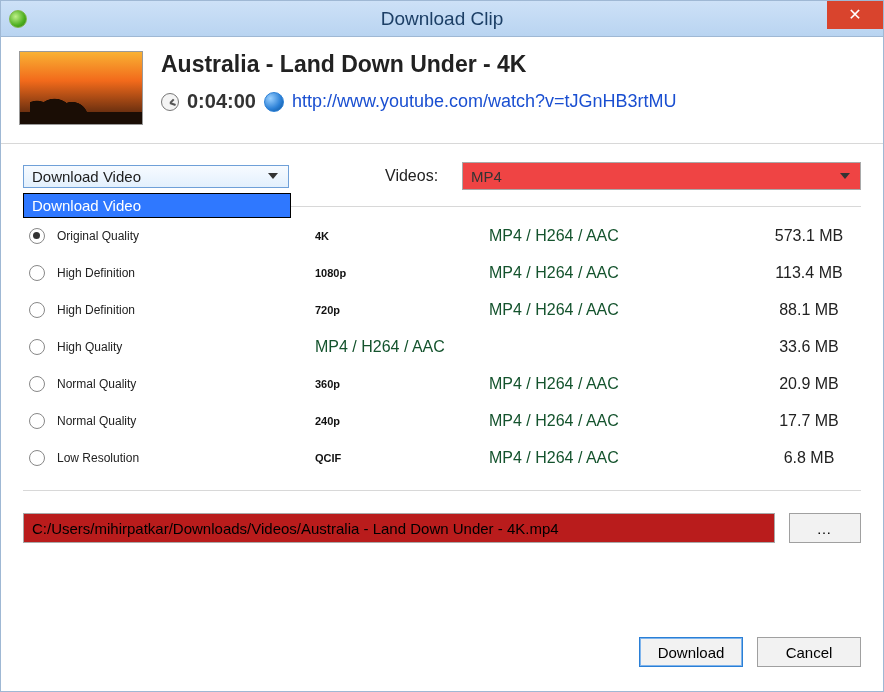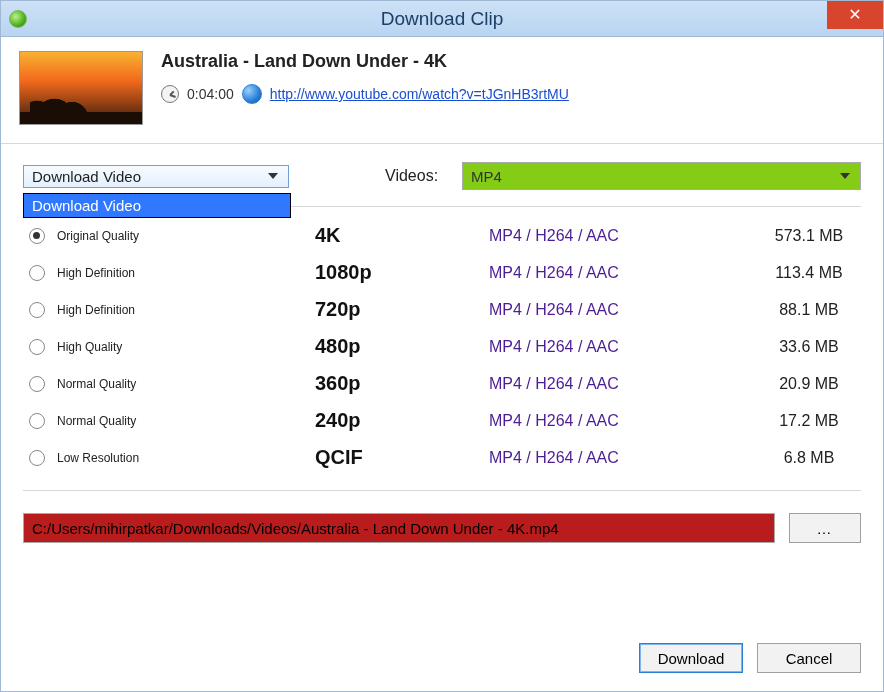--- a/index.html
+++ b/index.html
@@ -85,21 +85,21 @@
   }
   .thumb::after {
     content: "";
     position: absolute;
     left: 0; right: 0; bottom: 0;
     height: 12px;
     background: #1a0d05;
   }
   .video-title {
     font-weight: bold;
-    font-size: 18px;
+    font-size: 23px;
     color: #222;
     margin-bottom: 12px;
   }
   .meta-row {
     display: flex;
     align-items: center;
     gap: 8px;
   }
   .clock-icon {
     width: 18px; height: 18px;
@@ -116,22 +116,22 @@
     transform-origin: left center;
   }
   .clock-icon::before { width: 5px; height: 1.5px; transform: rotate(-45deg); }
   .clock-icon::after  { width: 6px; height: 1.5px; transform: rotate(20deg); }
   .globe-icon {
     width: 20px; height: 20px;
     border-radius: 50%;
     background: radial-gradient(circle at 30% 30%, #9ad0ff, #2a7fd6 60%, #10518f 100%);
     border: 1px solid #2a7fd6;
   }
-  .duration { color: #333; font-size: 14px; }
-  .url { color: #1a4fd1; text-decoration: underline; font-size: 14px; cursor: pointer; }
+  .duration { color: #333; font-size: 20px; font-weight: bold; }
+  .url { color: #1a4fd1; font-size: 18px; cursor: pointer; }
 
   .body {
     padding: 18px 22px 12px 22px;
     flex: 1;
     position: relative;
   }
   .controls-row {
     display: flex;
     align-items: center;
     gap: 24px;
@@ -181,21 +181,21 @@
   }
   .format-label {
     margin-left: 72px;
     font-size: 16px;
     color: #222;
   }
   .format-combo {
     flex: 1;
     height: 28px;
     border: 1px solid #a9a9a9;
-    background: #84cc16;
+    background: #ef4444;
     display: flex;
     align-items: center;
     padding: 0 8px;
     position: relative;
     cursor: pointer;
     font-size: 15px;
   }
 
   .options {
     padding-top: 10px;
@@ -220,22 +220,22 @@
   }
   .radio.checked::after {
     content: "";
     position: absolute;
     left: 3px; top: 3px;
     width: 7px; height: 7px;
     background: #333;
     border-radius: 50%;
   }
   .col-quality { width: 258px; font-size: 12px; color: #222; }
-  .col-res { width: 174px; font-weight: bold; font-size: 20px; color: #111; }
-  .col-codec { flex: 1; font-size: 16px; color: #4c1d95; }
+  .col-res { width: 174px; font-weight: bold; font-size: 11px; color: #111; }
+  .col-codec { flex: 1; font-size: 16px; color: #14532d; }
   .col-size { width: 104px; text-align: center; font-size: 16px; color: #222; }
 
   .path-row {
     display: flex;
     gap: 14px;
     padding: 22px 0 10px 0;
   }
   .path-input {
     flex: 1;
     height: 30px;
@@ -253,21 +253,21 @@
     background: #f2f2f2;
     cursor: pointer;
     font-size: 15px;
     letter-spacing: 2px;
   }
 
   .footer {
     display: flex;
     justify-content: flex-end;
     gap: 14px;
-    padding: 14px 22px 18px 22px;
+    padding: 14px 22px 24px 22px;
   }
   .btn {
     min-width: 104px;
     height: 30px;
     border: 1px solid #a0a0a0;
     background: #f2f2f2;
     cursor: pointer;
     font-size: 15px;
     font-family: inherit;
   }
@@ -337,37 +337,36 @@
       <div class="opt-row">
         <span class="radio"></span>
         <span class="col-quality">High Definition</span>
         <span class="col-res">720p</span>
         <span class="col-codec">MP4 / H264 / AAC</span>
         <span class="col-size">88.1 MB</span>
       </div>
       <div class="opt-row">
         <span class="radio"></span>
         <span class="col-quality">High Quality</span>
-        <span class="col-res">480p</span>
         <span class="col-codec">MP4 / H264 / AAC</span>
         <span class="col-size">33.6 MB</span>
       </div>
       <div class="opt-row">
         <span class="radio"></span>
         <span class="col-quality">Normal Quality</span>
         <span class="col-res">360p</span>
         <span class="col-codec">MP4 / H264 / AAC</span>
         <span class="col-size">20.9 MB</span>
       </div>
       <div class="opt-row">
         <span class="radio"></span>
         <span class="col-quality">Normal Quality</span>
         <span class="col-res">240p</span>
         <span class="col-codec">MP4 / H264 / AAC</span>
-        <span class="col-size">17.2 MB</span>
+        <span class="col-size">17.7 MB</span>
       </div>
       <div class="opt-row">
         <span class="radio"></span>
         <span class="col-quality">Low Resolution</span>
         <span class="col-res">QCIF</span>
         <span class="col-codec">MP4 / H264 / AAC</span>
         <span class="col-size">6.8 MB</span>
       </div>
     </div>
 

